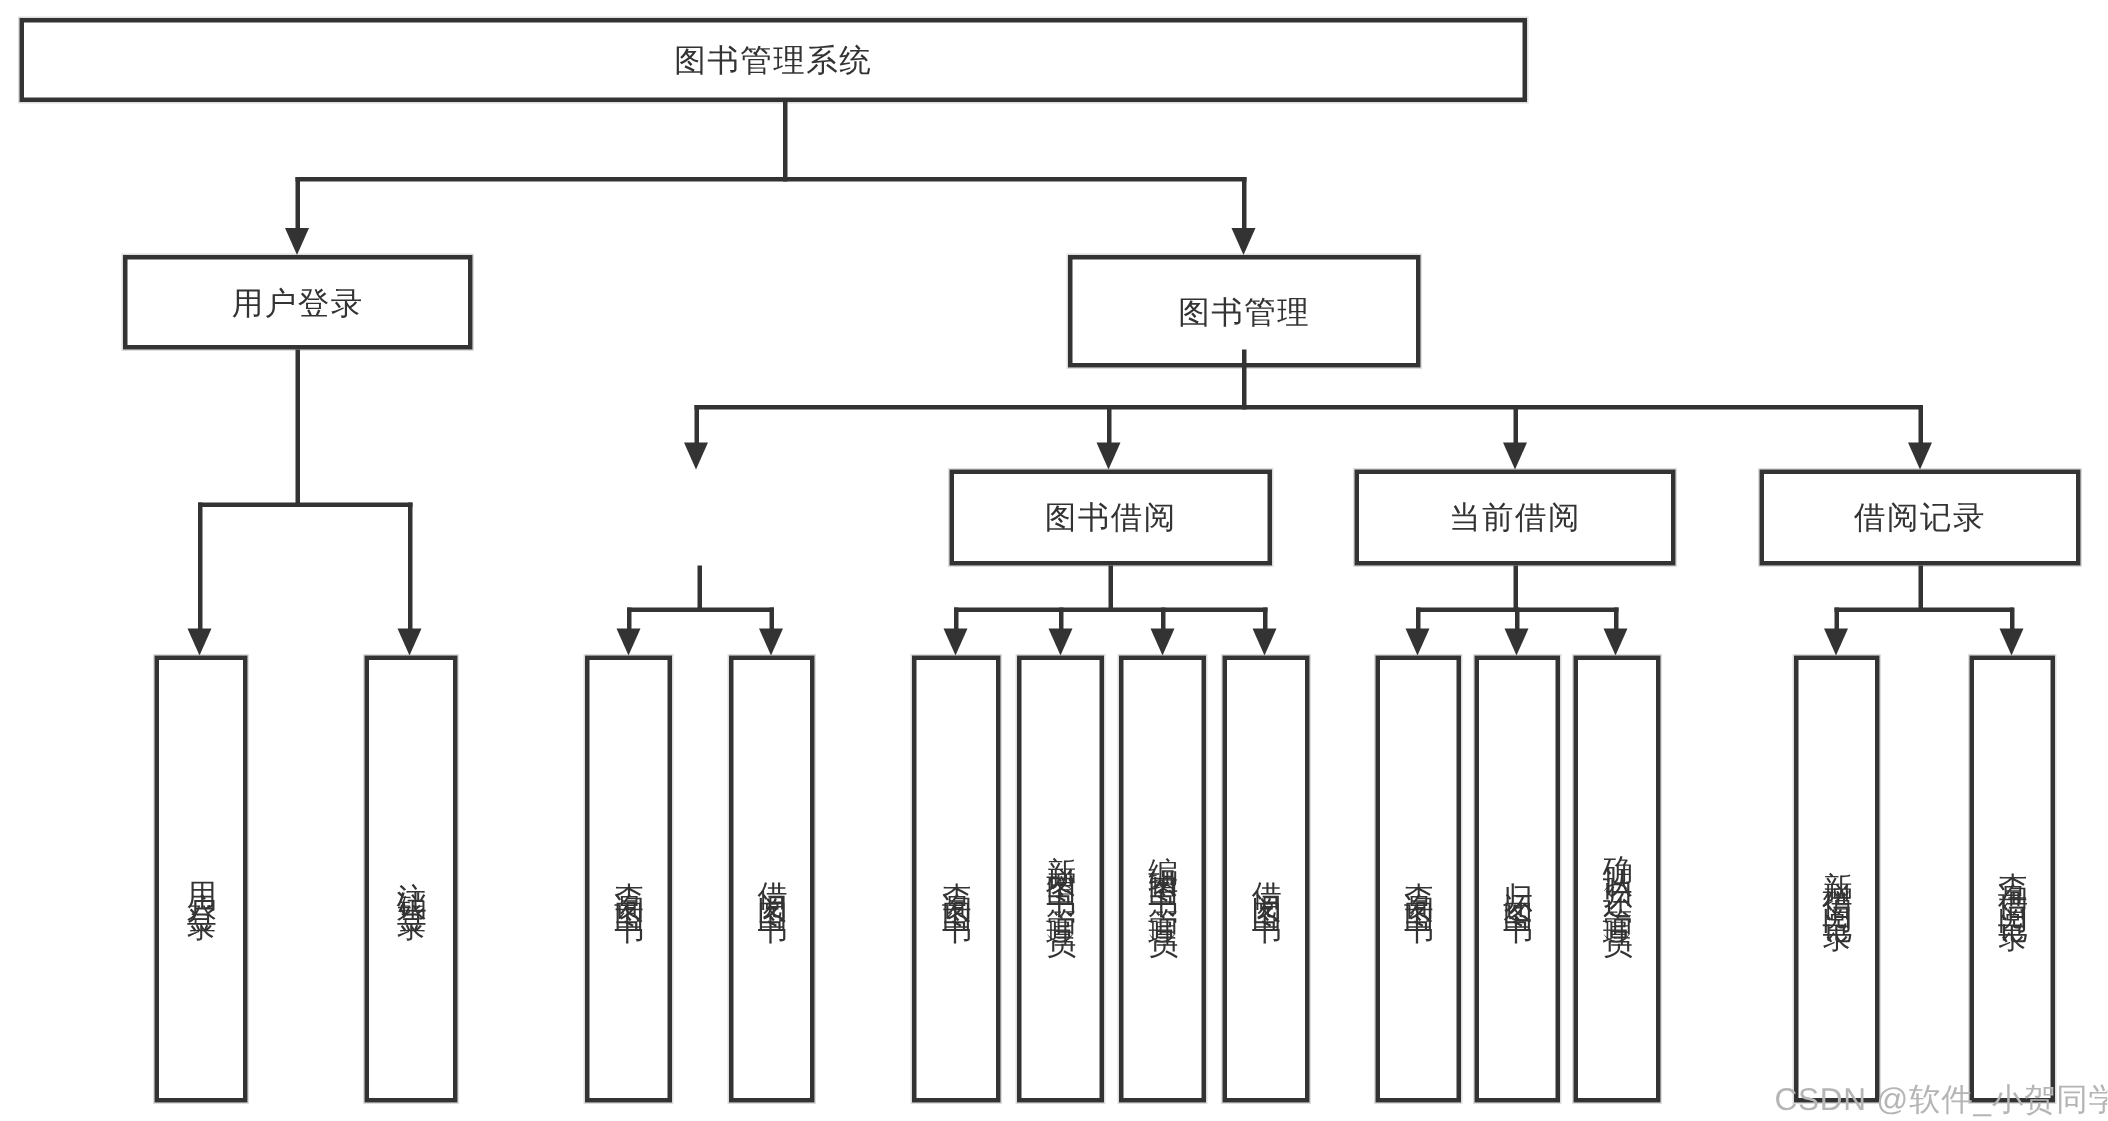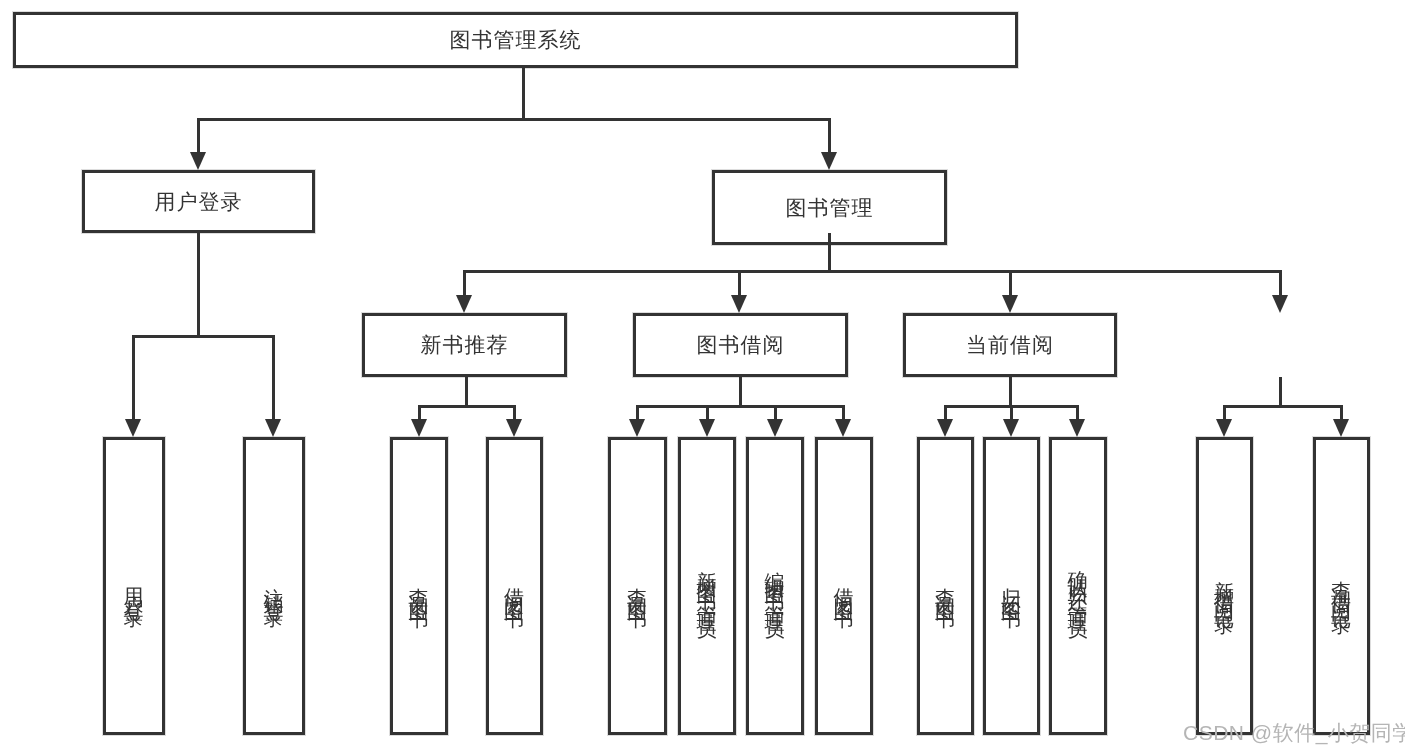--- a/index.html
+++ b/index.html
@@ -96,28 +96,28 @@
   <div class="ln" style="left:463px;top:270px;width:819px;height:3px;"></div>
   <div class="ln" style="left:463px;top:270px;width:3px;height:27px;"></div>
   <div class="ar" style="left:456px;top:295px;"></div>
   <div class="ln" style="left:738px;top:270px;width:3px;height:27px;"></div>
   <div class="ar" style="left:731px;top:295px;"></div>
   <div class="ln" style="left:1009px;top:270px;width:3px;height:27px;"></div>
   <div class="ar" style="left:1002px;top:295px;"></div>
   <div class="ln" style="left:1279px;top:270px;width:3px;height:27px;"></div>
   <div class="ar" style="left:1272px;top:295px;"></div>
 
-  <div class="hbox" style="left:362px;top:313px;width:205px;height:64px;">
-    <span>新书推荐</span>
-  </div>
   <div class="hbox" style="left:633px;top:313px;width:215px;height:64px;">
     <span>图书借阅</span>
   </div>
   <div class="hbox" style="left:903px;top:313px;width:214px;height:64px;">
     <span>当前借阅</span>
+  </div>
+  <div class="hbox" style="left:1173px;top:313px;width:214px;height:64px;">
+    <span>借阅记录</span>
   </div>
 
   <div class="ln" style="left:465px;top:377px;width:3px;height:31px;"></div>
   <div class="ln" style="left:418px;top:405px;width:98px;height:3px;"></div>
   <div class="ln" style="left:418px;top:405px;width:3px;height:17px;"></div>
   <div class="ar" style="left:411px;top:419px;"></div>
   <div class="ln" style="left:513px;top:405px;width:3px;height:17px;"></div>
   <div class="ar" style="left:506px;top:419px;"></div>
 
   <div class="ln" style="left:739px;top:377px;width:3px;height:31px;"></div>

